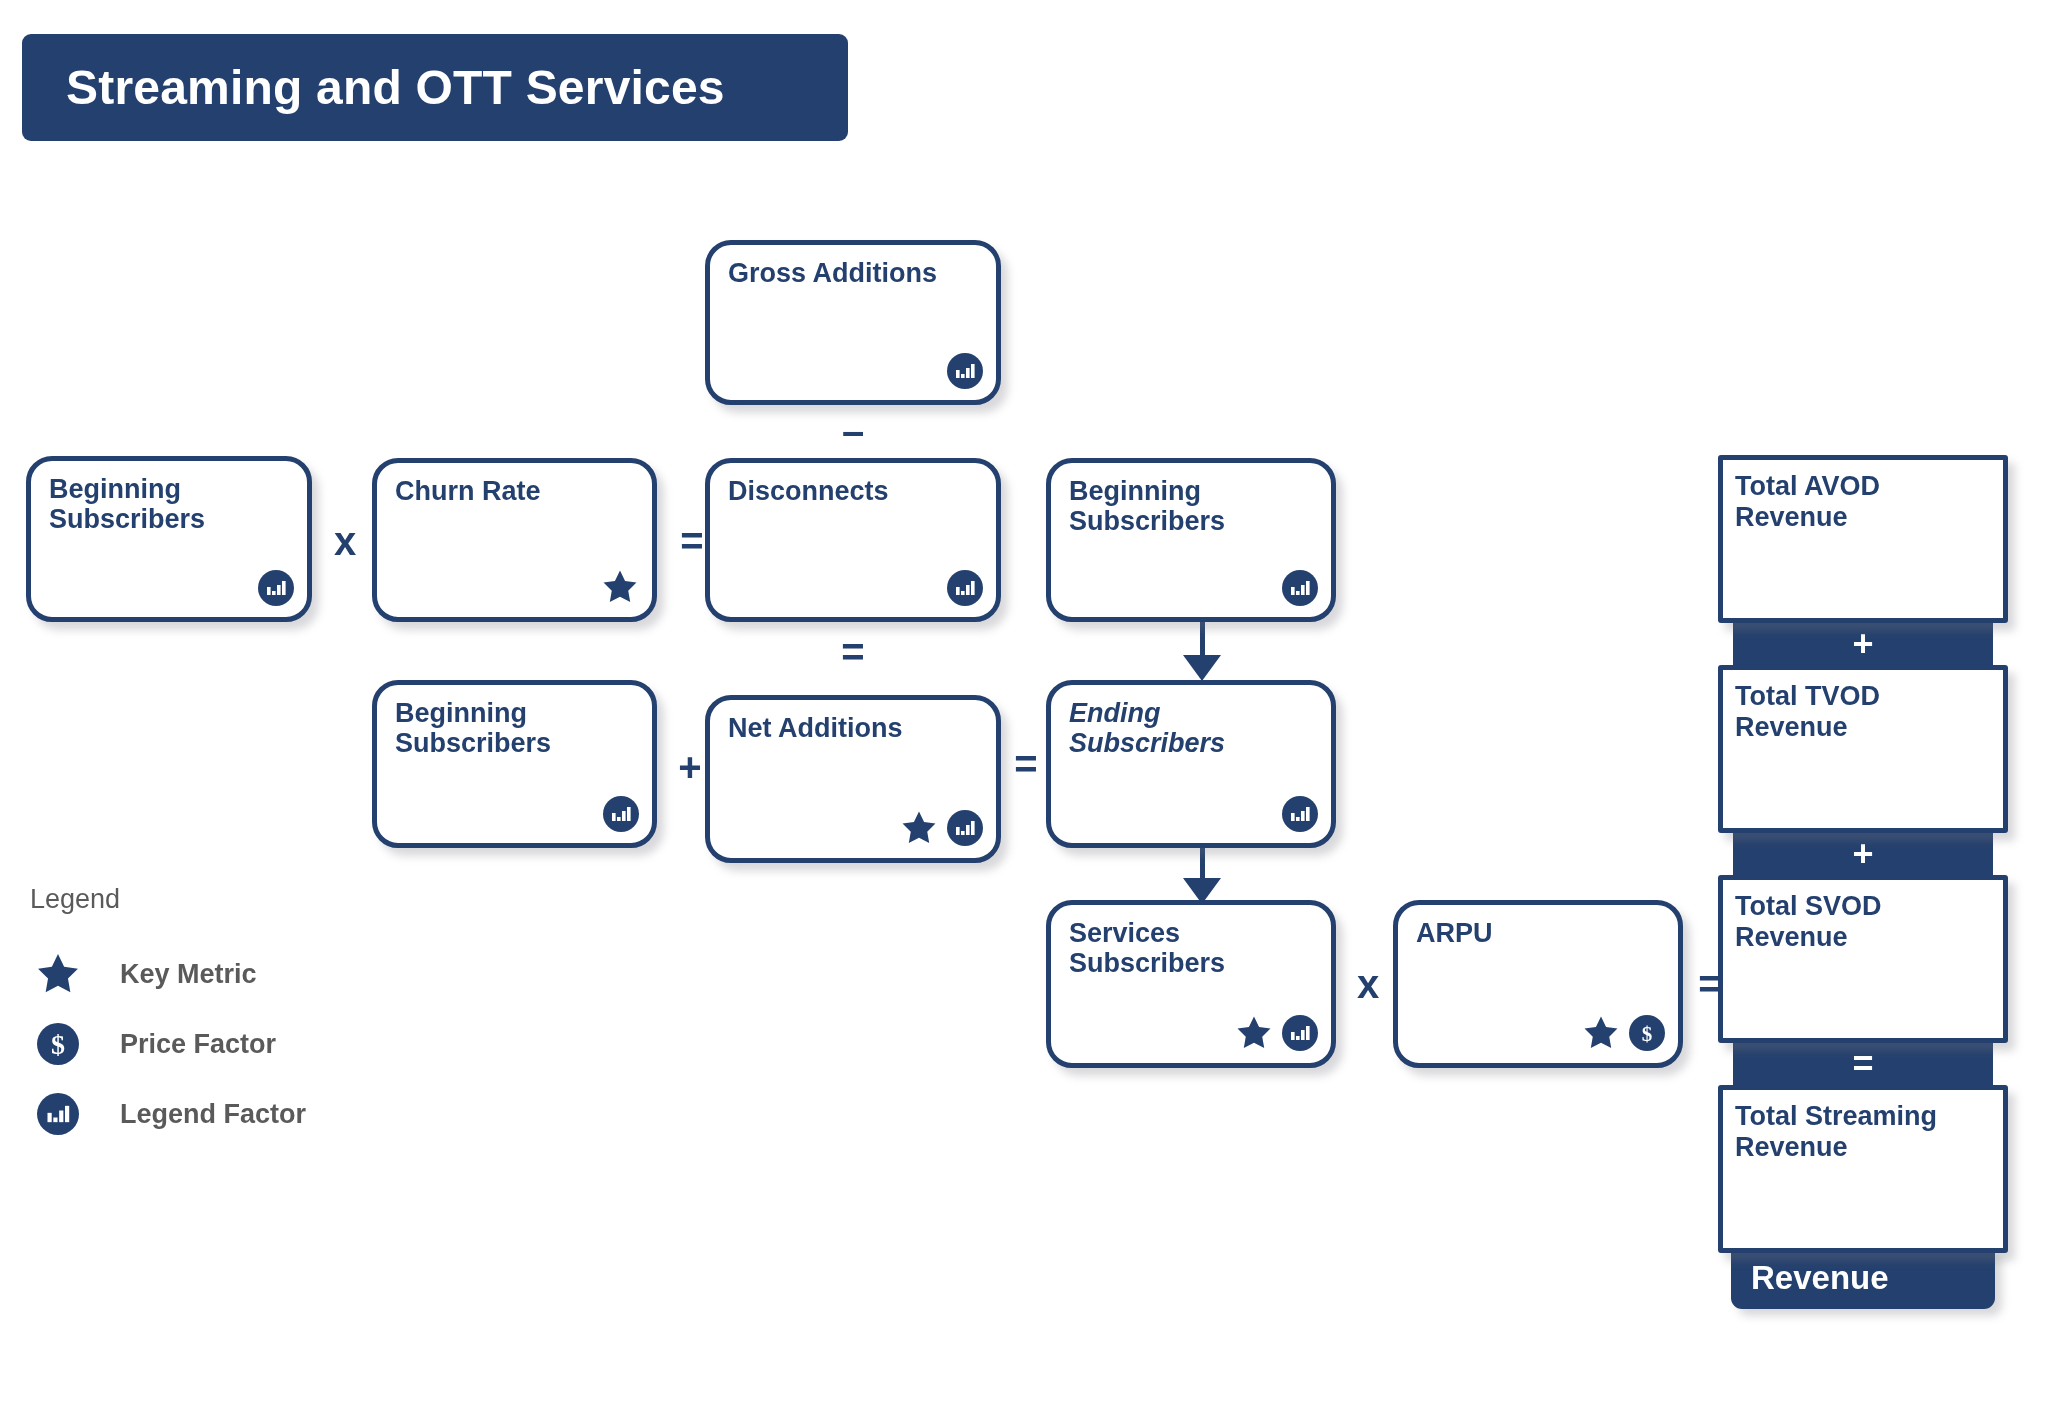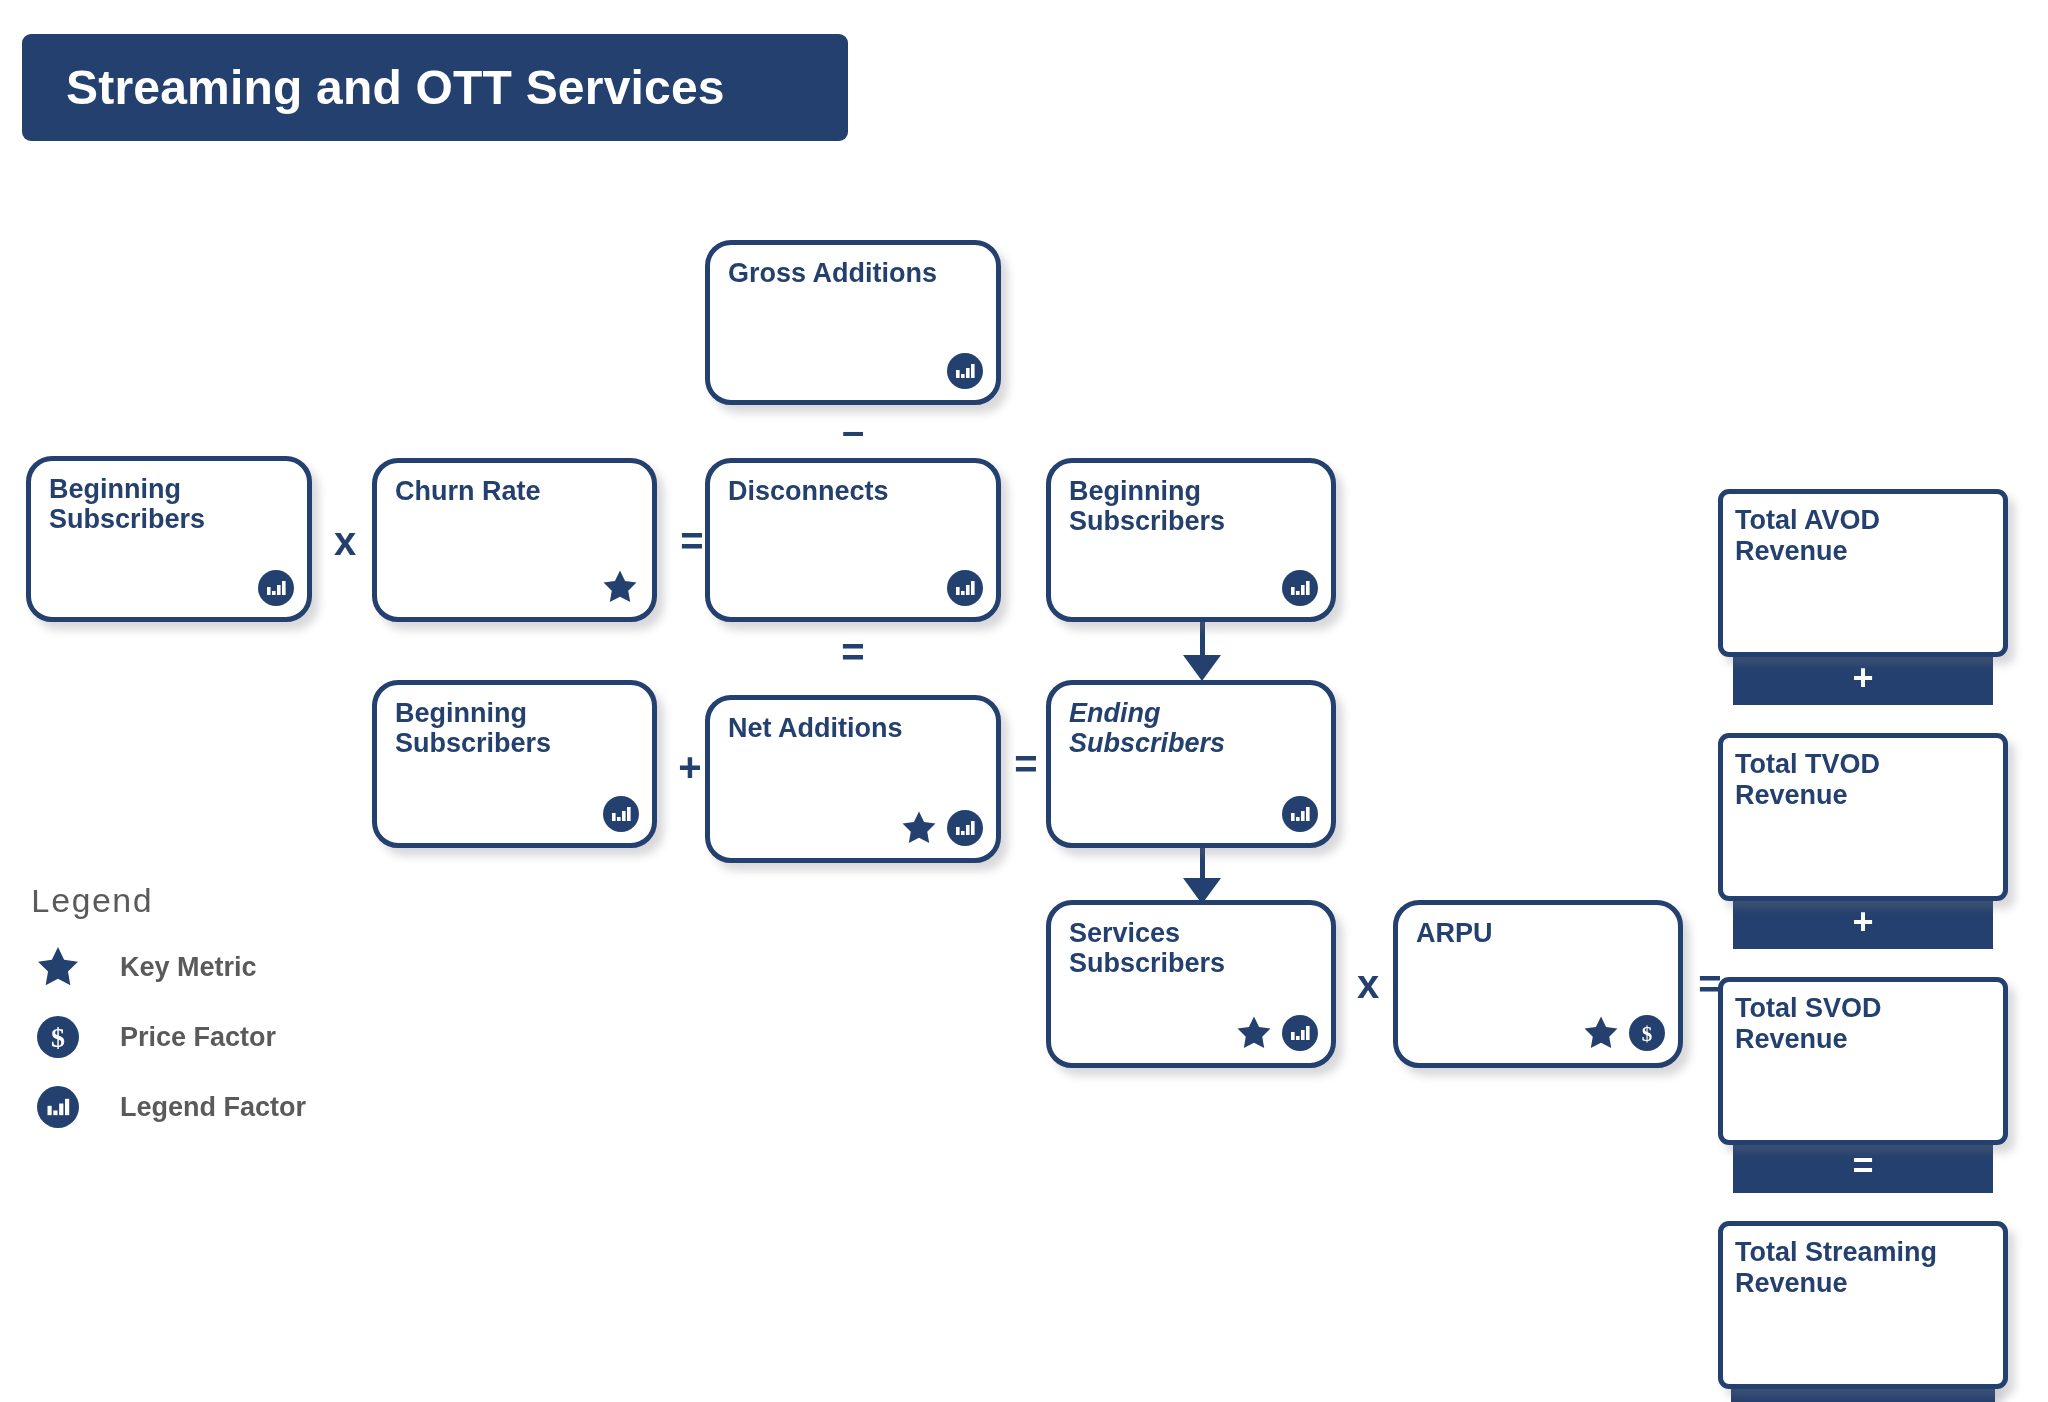--- a/index.html
+++ b/index.html
@@ -116,24 +116,23 @@
 
   
   .legend {
     position: absolute;
     left: 30px;
     top: 884px;
     width: 430px;
   }
   .legend-title {
     color: #5a5a5a;
-    font-size: 34px;
+    font-size: 27px;
     font-weight: normal;
-    margin-bottom: 10px;
-    font-family: Liberation Mono, monospace;
+    margin-bottom: 24px;
   }
   .legend-row {
     display: flex;
     align-items: center;
     height: 70px;
   }
   .legend-icon {
     width: 56px;
     display: flex;
     align-items: center;
@@ -155,24 +154,23 @@
     left: 1718px;
     top: 455px;
     width: 290px;
   }
   .rev-box {
     position: relative;
     box-sizing: border-box;
     height: 168px;
     background: #ffffff;
     border: 5px solid #24406e;
-    border-radius: 11px;
+    border-radius: 3px;
     box-shadow: 7px 8px 9px rgba(120,120,130,0.28);
     z-index: 2;
-    margin-top: 34px;
   }
   .rev-box .rev-label {
     position: absolute;
     left: 12px;
     top: 11px;
     right: 10px;
     color: #24406e;
     font-size: 27px;
     font-weight: bold;
     line-height: 1.14;

